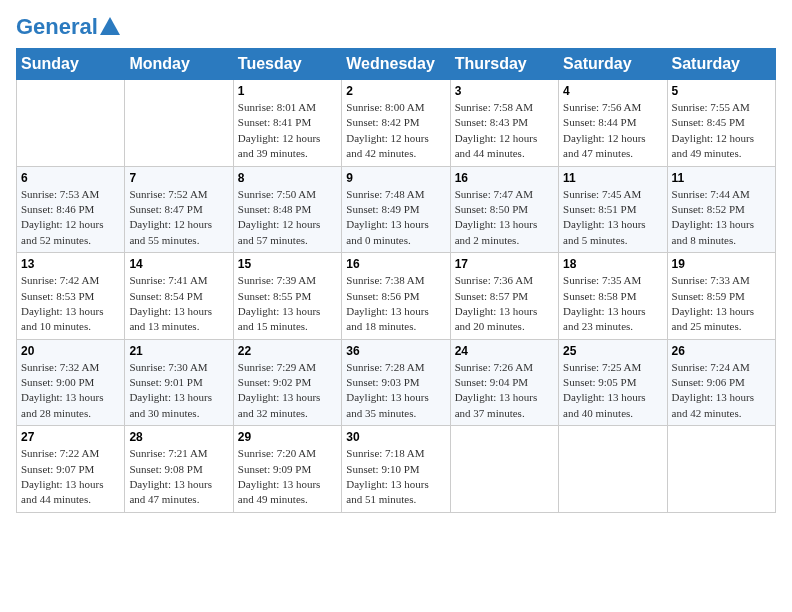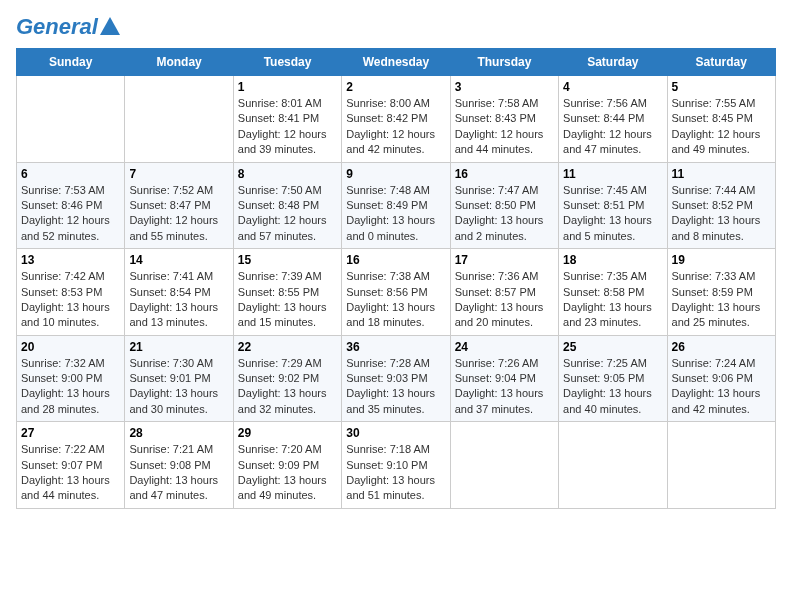--- a/index.html
+++ b/index.html
@@ -22,21 +22,20 @@
       align-items: flex-start;
     }
     .logo-text {
       font-size: 22px;
       font-weight: bold;
       color: #1a3a5c;
       line-height: 1;
     }
     .logo-text span {
       color: #2b7abf;
-      font-style: italic;
     }
     .logo-blue {
       font-size: 22px;
       font-weight: bold;
       color: #2b7abf;
     }
     .logo-line {
       display: flex;
       align-items: center;
     }
@@ -63,22 +62,22 @@
     }
     .calendar {
       width: 100%;
       border-collapse: collapse;
       font-size: 11px;
     }
     .calendar th {
       background: #2b7abf;
       color: #fff;
       padding: 6px 4px;
-      text-align: center;
-      font-size: 12px;
+      text-align: left;
+      font-size: 16px;
       font-weight: bold;
       border: 1px solid #2b7abf;
     }
     .calendar td {
       border: 1px solid #ccc;
       vertical-align: top;
       padding: 4px;
       width: 107px;
       min-height: 80px;
       background: #fff;
@@ -88,20 +87,21 @@
     }
     .day-num {
       font-weight: bold;
       font-size: 12px;
       display: block;
       margin-bottom: 2px;
     }
     .day-info {
       color: #333;
       line-height: 1.4;
+      font-family: Liberation Serif, serif;
     }
     .empty { background: #f9f9f9; }
   </style>
 </head>
 <body>
 
 <div class="header">
   <div class="logo">
     <div class="logo-line">
       <span class="logo-text"><span>General</span></span>

